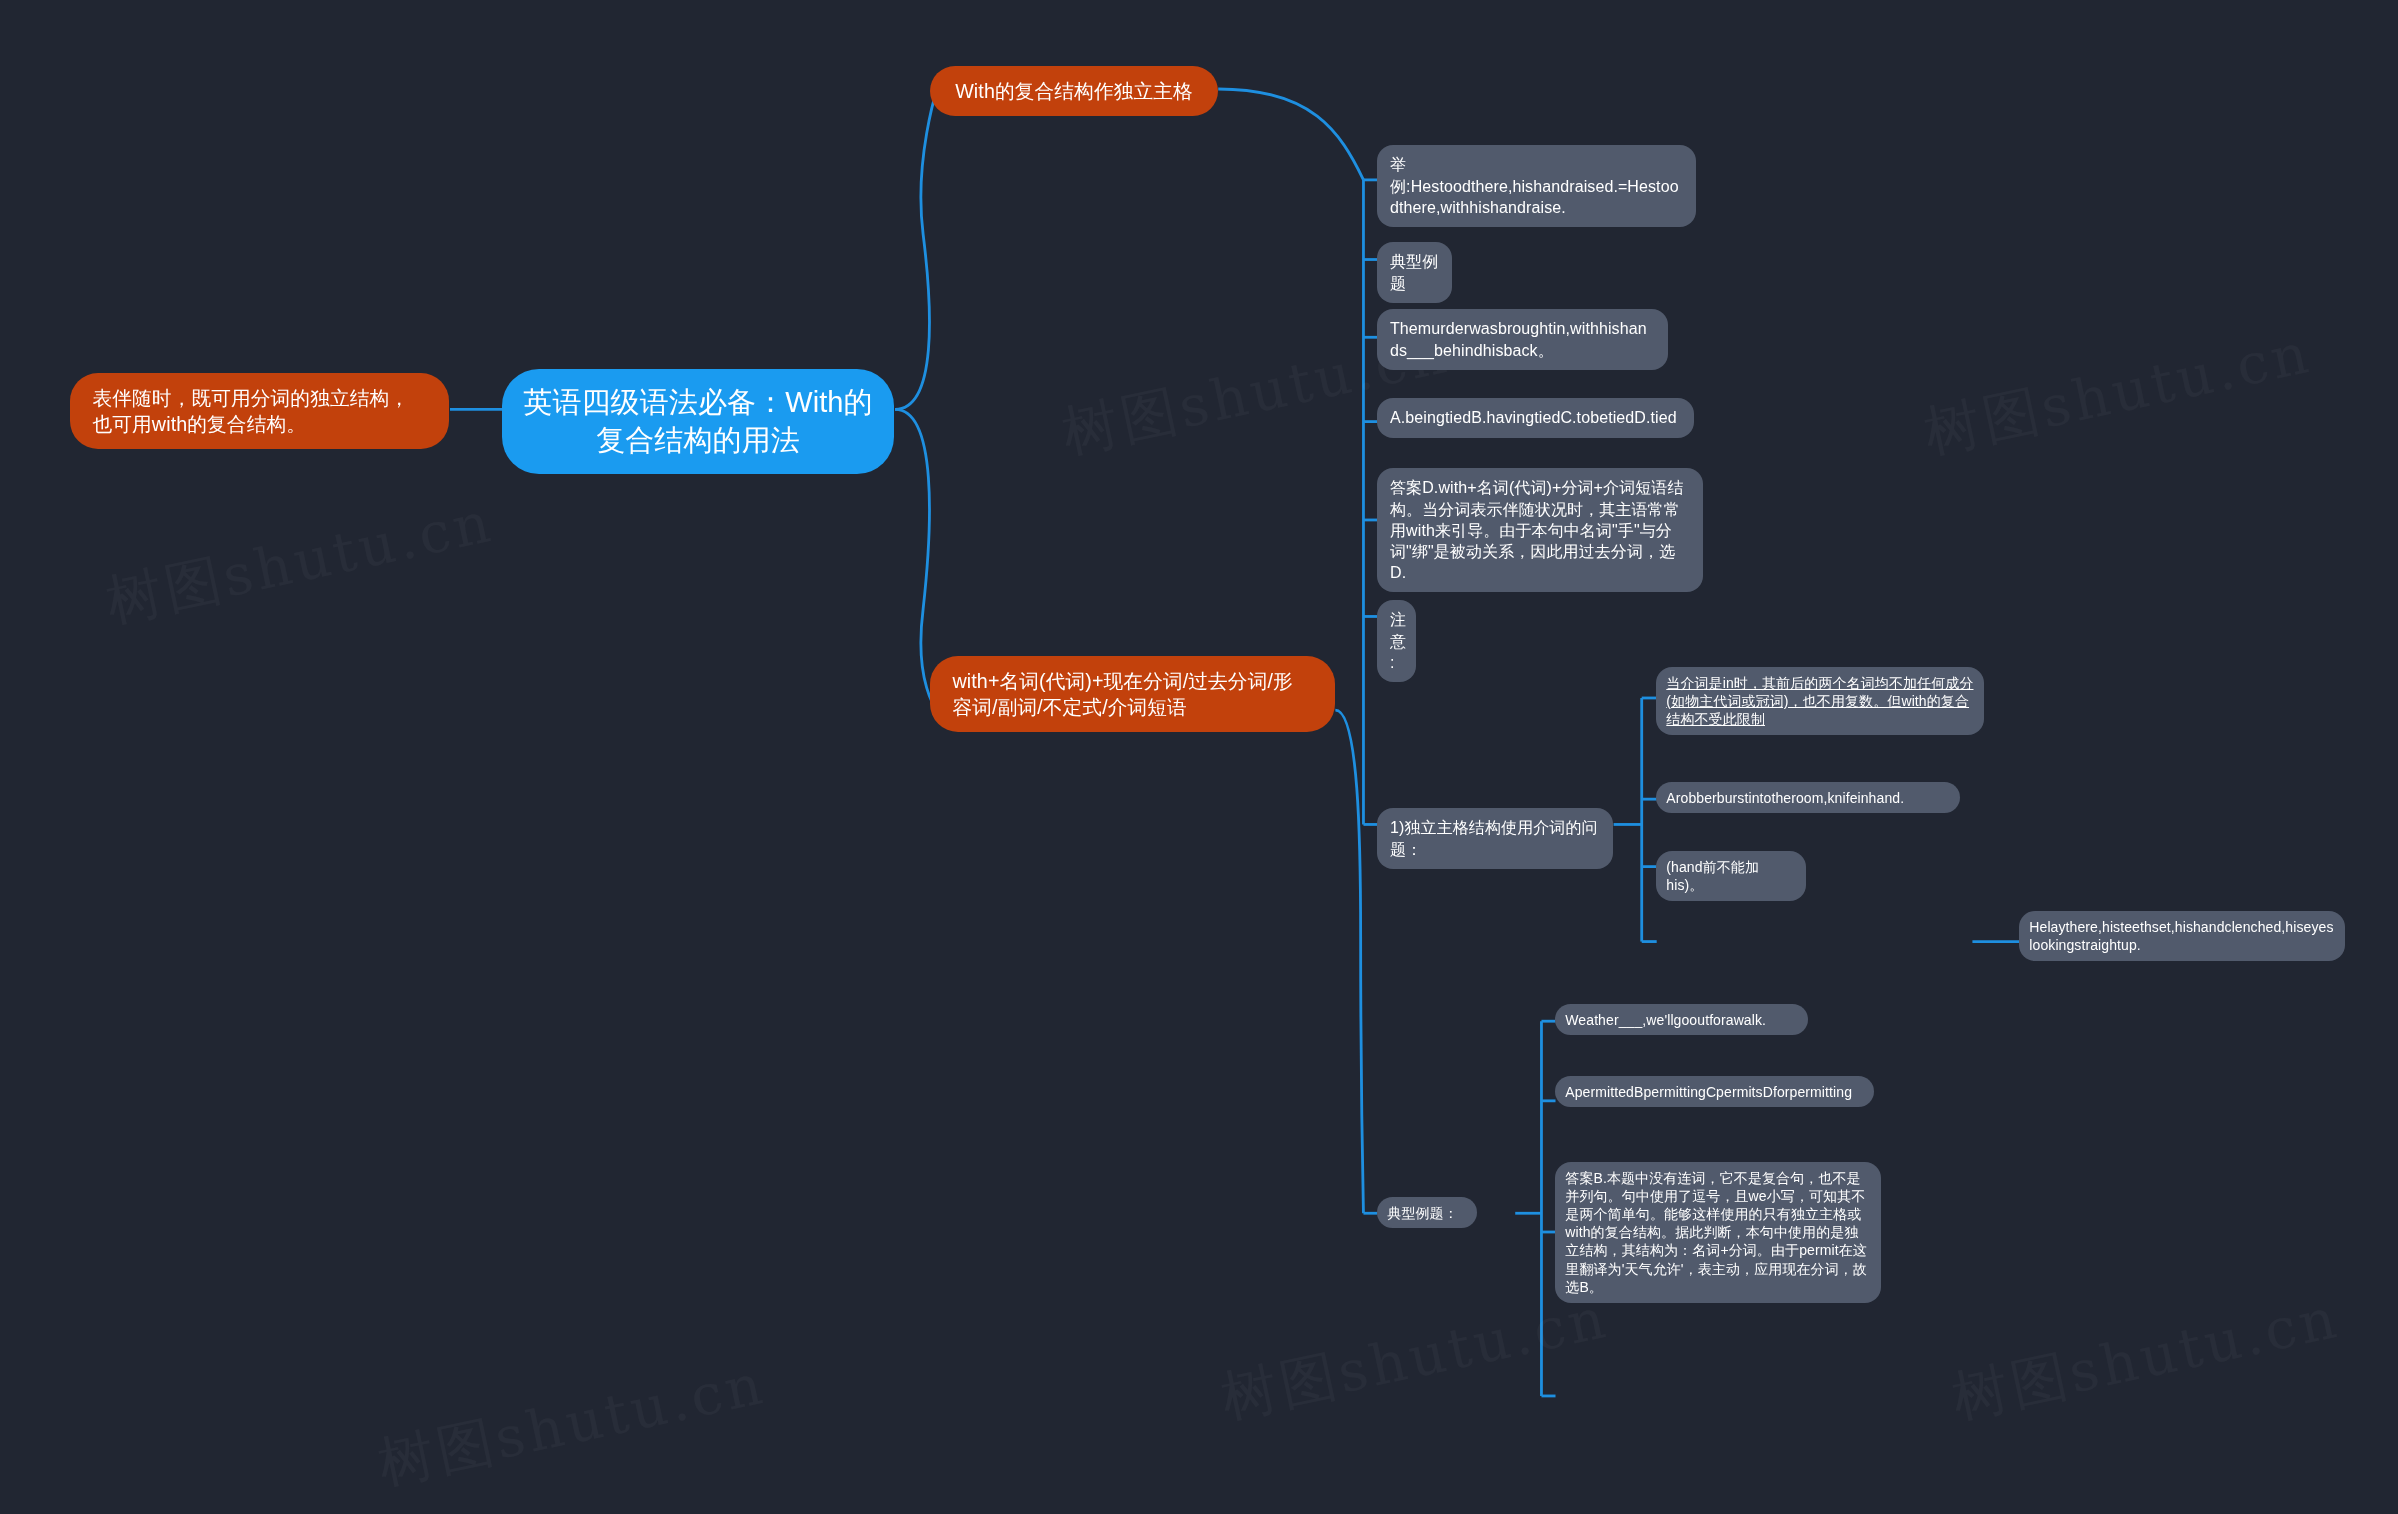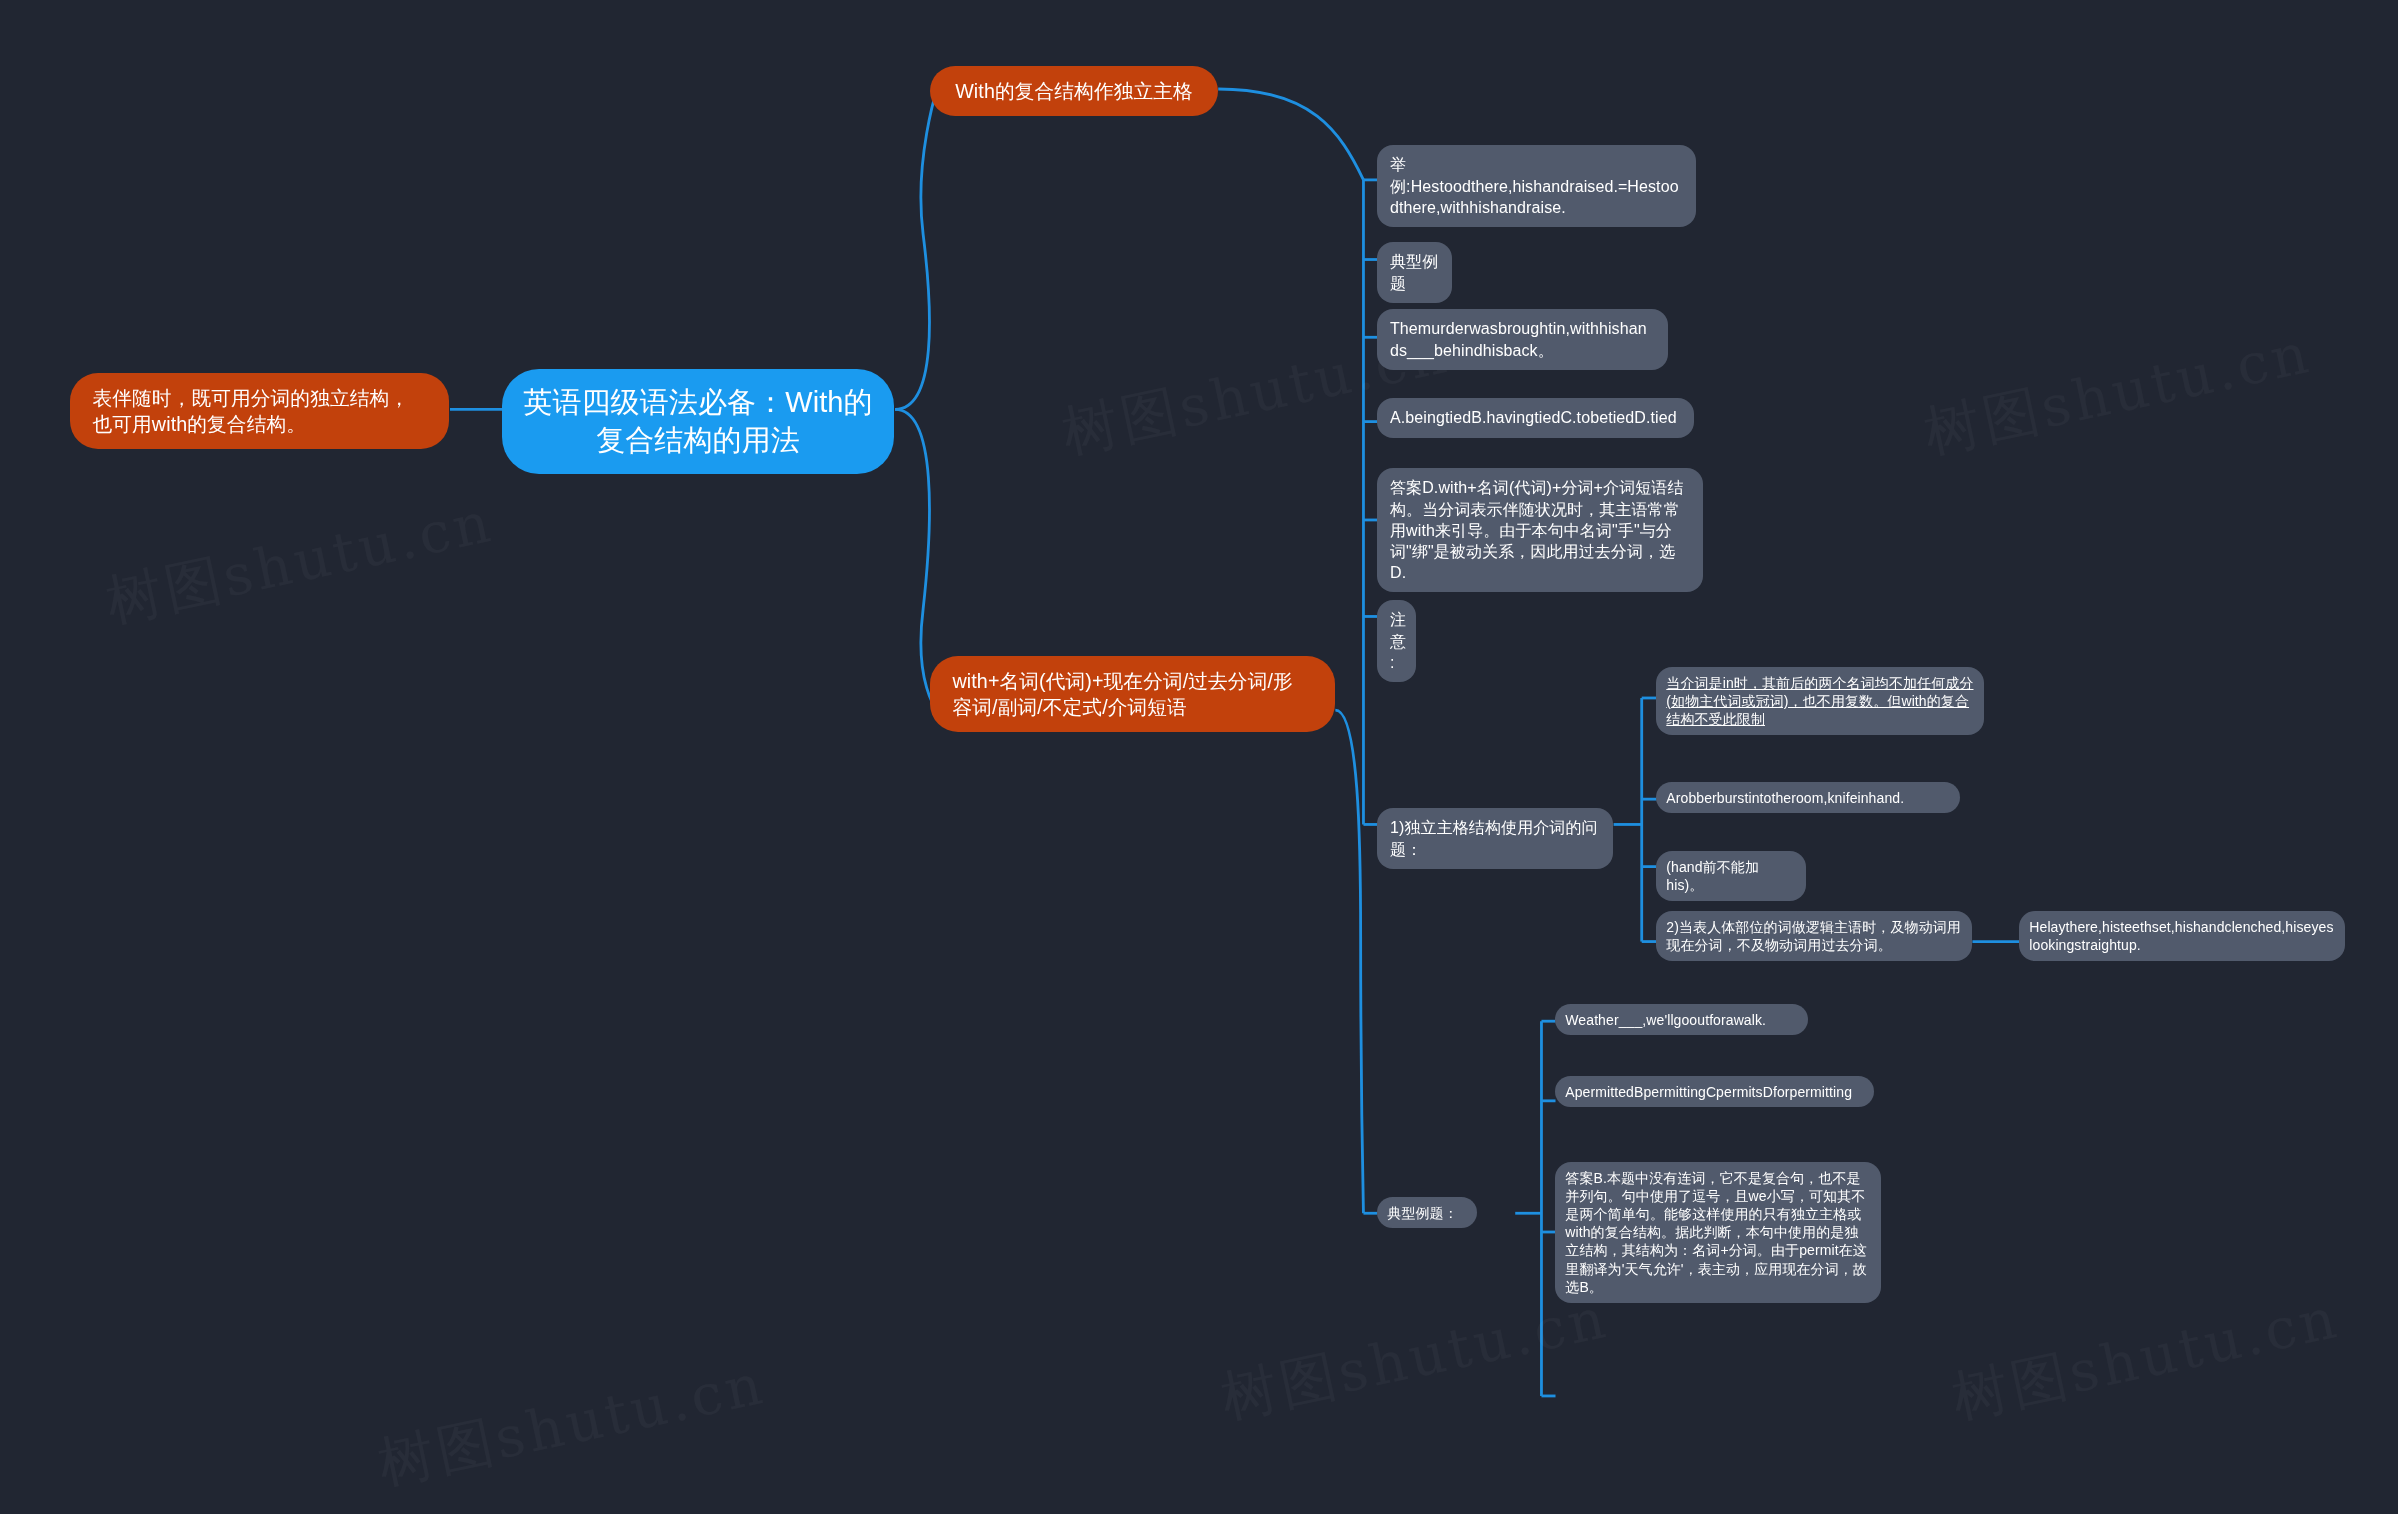--- a/index.html
+++ b/index.html
@@ -150,21 +150,20 @@
   <div class="node leaf" style="left:1377px; top:600px; width:39px;">注意:</div>
 
   <div class="node leaf" style="left:1377px; top:808px; width:236px;">1)独立主格结构使用介词的问题：</div>
 
   <div class="node leaf tiny" style="left:1656px; top:667px; width:328px;text-decoration:underline;">当介词是in时，其前后的两个名词均不加任何成分(如物主代词或冠词)，也不用复数。但with的复合结构不受此限制</div>
 
   <div class="node leaf tiny" style="left:1656px; top:782px; width:304px;">Arobberburstintotheroom,knifeinhand.</div>
 
   <div class="node leaf tiny" style="left:1656px; top:851px; width:150px;">(hand前不能加his)。</div>
 
-  <div class="node leaf tiny" style="left:1656px; top:911px; width:316px;">2)当表人体部位的词做逻辑主语时，及物动词用现在分词，不及物动词用过去分词。</div>
 
   <div class="node leaf tiny" style="left:2019px; top:911px; width:326px;">Helaythere,histeethset,hishandclenched,hiseyeslookingstraightup.</div>
 
   <div class="node leaf tiny" style="left:1377px; top:1197px; width:100px;">典型例题：</div>
 
   <div class="node leaf tiny" style="left:1555px; top:1004px; width:253px;">Weather___,we'llgooutforawalk.</div>
 
   <div class="node leaf tiny" style="left:1555px; top:1076px; width:319px;">ApermittedBpermittingCpermitsDforpermitting</div>
 
   <div class="node leaf tiny" style="left:1555px; top:1162px; width:326px;">答案B.本题中没有连词，它不是复合句，也不是并列句。句中使用了逗号，且we小写，可知其不是两个简单句。能够这样使用的只有独立主格或with的复合结构。据此判断，本句中使用的是独立结构，其结构为：名词+分词。由于permit在这里翻译为'天气允许'，表主动，应用现在分词，故选B。</div>

